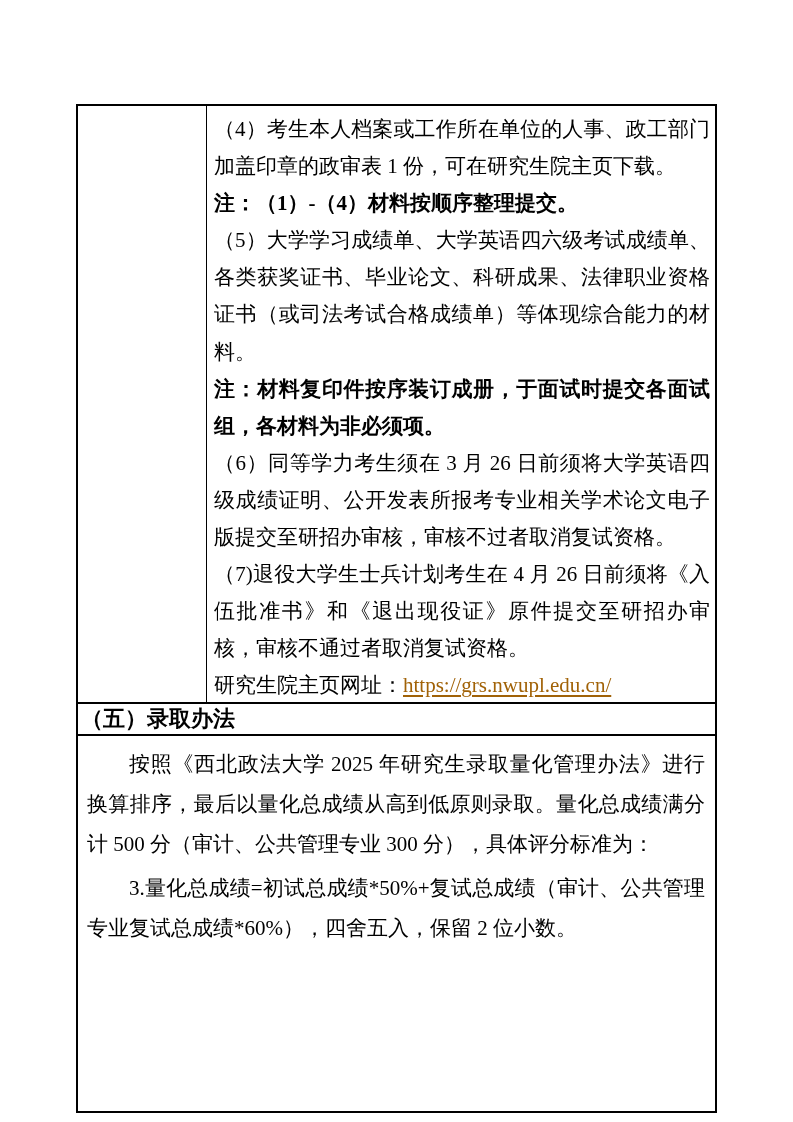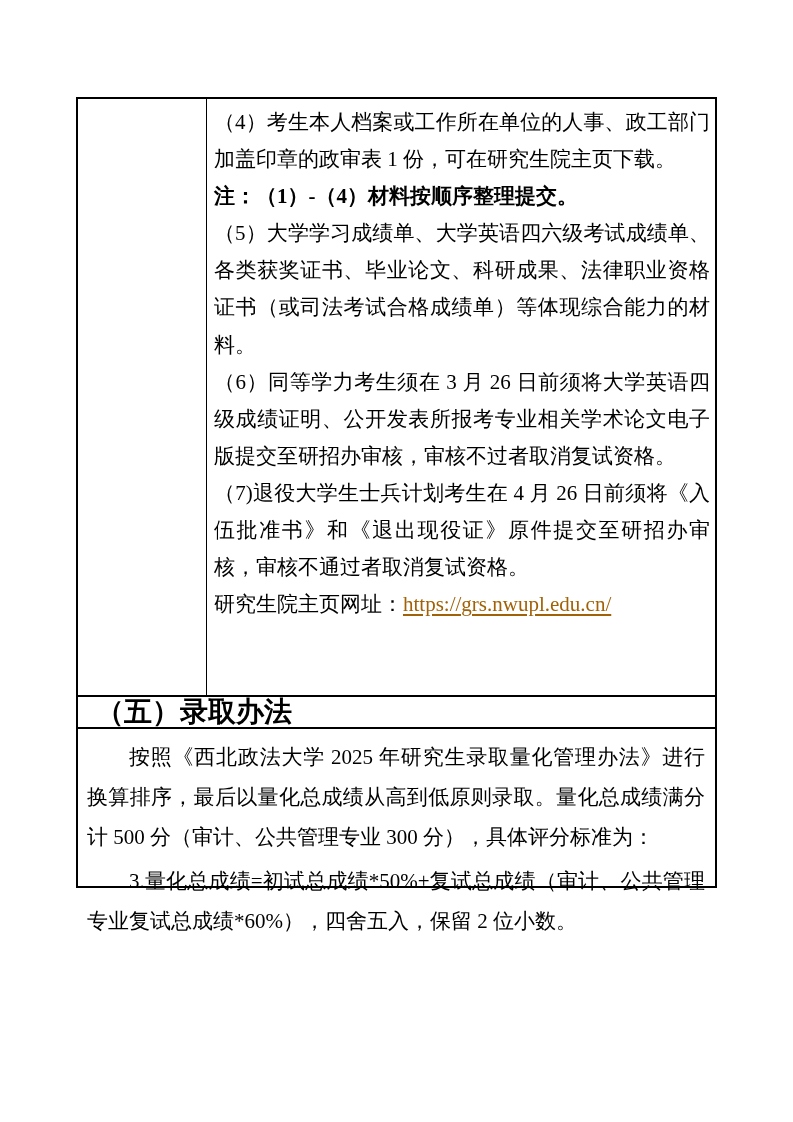--- a/index.html
+++ b/index.html
@@ -10,23 +10,23 @@
     height: 1122px;
     background: #ffffff;
     margin: 0 auto;
     font-family: "Liberation Serif", "DejaVu Serif", serif;
     color: #000000;
     overflow: hidden;
   }
   .doc-table {
     position: absolute;
     left: 76px;
-    top: 97px;
+    top: 104px;
     width: 641px;
-    height: 791px;
+    height: 1009px;
     border: 2.5px solid #000000;
     background: #ffffff;
   }
   .row-materials {
     display: flex;
     height: 598px;
     border-bottom: 2px solid #000000;
     overflow: hidden;
   }
   .cell-left {
@@ -46,24 +46,24 @@
   .note-bold { font-weight: 700; }
   .homepage-link {
     color: #a16207;
     text-decoration: underline;
     text-underline-offset: 3px;
     cursor: pointer;
   }
   .row-header {
     height: 32px;
     border-bottom: 2px solid #000000;
-    font-size: 28px;
+    font-size: 22px;
     font-weight: 700;
     line-height: 29px;
-    padding-left: 18px;
+    padding-left: 3px;
     overflow: hidden;
   }
   .row-admission {
     height: 288px;
     padding: 4px 6px 0 5px;
     font-size: 21px;
     line-height: 40px;
     text-align: justify;
     overflow: hidden;
   }
@@ -75,20 +75,21 @@
 
 <div class="page">
   <div class="doc-table">
 
     <div class="row-materials">
       <div class="cell-left"></div>
       <div class="cell-right">
         <p>（4）考生本人档案或工作所在单位的人事、政工部门加盖印章的政审表 1 份，可在研究生院主页下载。</p>
         <p class="note-bold">注：（1）-（4）材料按顺序整理提交。</p>
         <p>（5）大学学习成绩单、大学英语四六级考试成绩单、各类获奖证书、毕业论文、科研成果、法律职业资格证书（或司法考试合格成绩单）等体现综合能力的材料。</p>
+        <p class="note-bold">注：材料复印件按序装订成册，于面试时提交各面试组，各材料为非必须项。</p>
         <p>（6）同等学力考生须在 3 月 26 日前须将大学英语四级成绩证明、公开发表所报考专业相关学术论文电子版提交至研招办审核，审核不过者取消复试资格。</p>
         <p>（7)退役大学生士兵计划考生在 4 月 26 日前须将《入伍批准书》和《退出现役证》原件提交至研招办审核，审核不通过者取消复试资格。</p>
         <p><span>研究生院主页网址：</span><span class="homepage-link">https://grs.nwupl.edu.cn/</span></p>
       </div>
     </div>
 
     <div class="row-header">（五）录取办法</div>
 
     <div class="row-admission">
       <p class="indent2">按照《西北政法大学 2025 年研究生录取量化管理办法》进行换算排序，最后以量化总成绩从高到低原则录取。量化总成绩满分计 500 分（审计、公共管理专业 300 分），具体评分标准为：</p>

